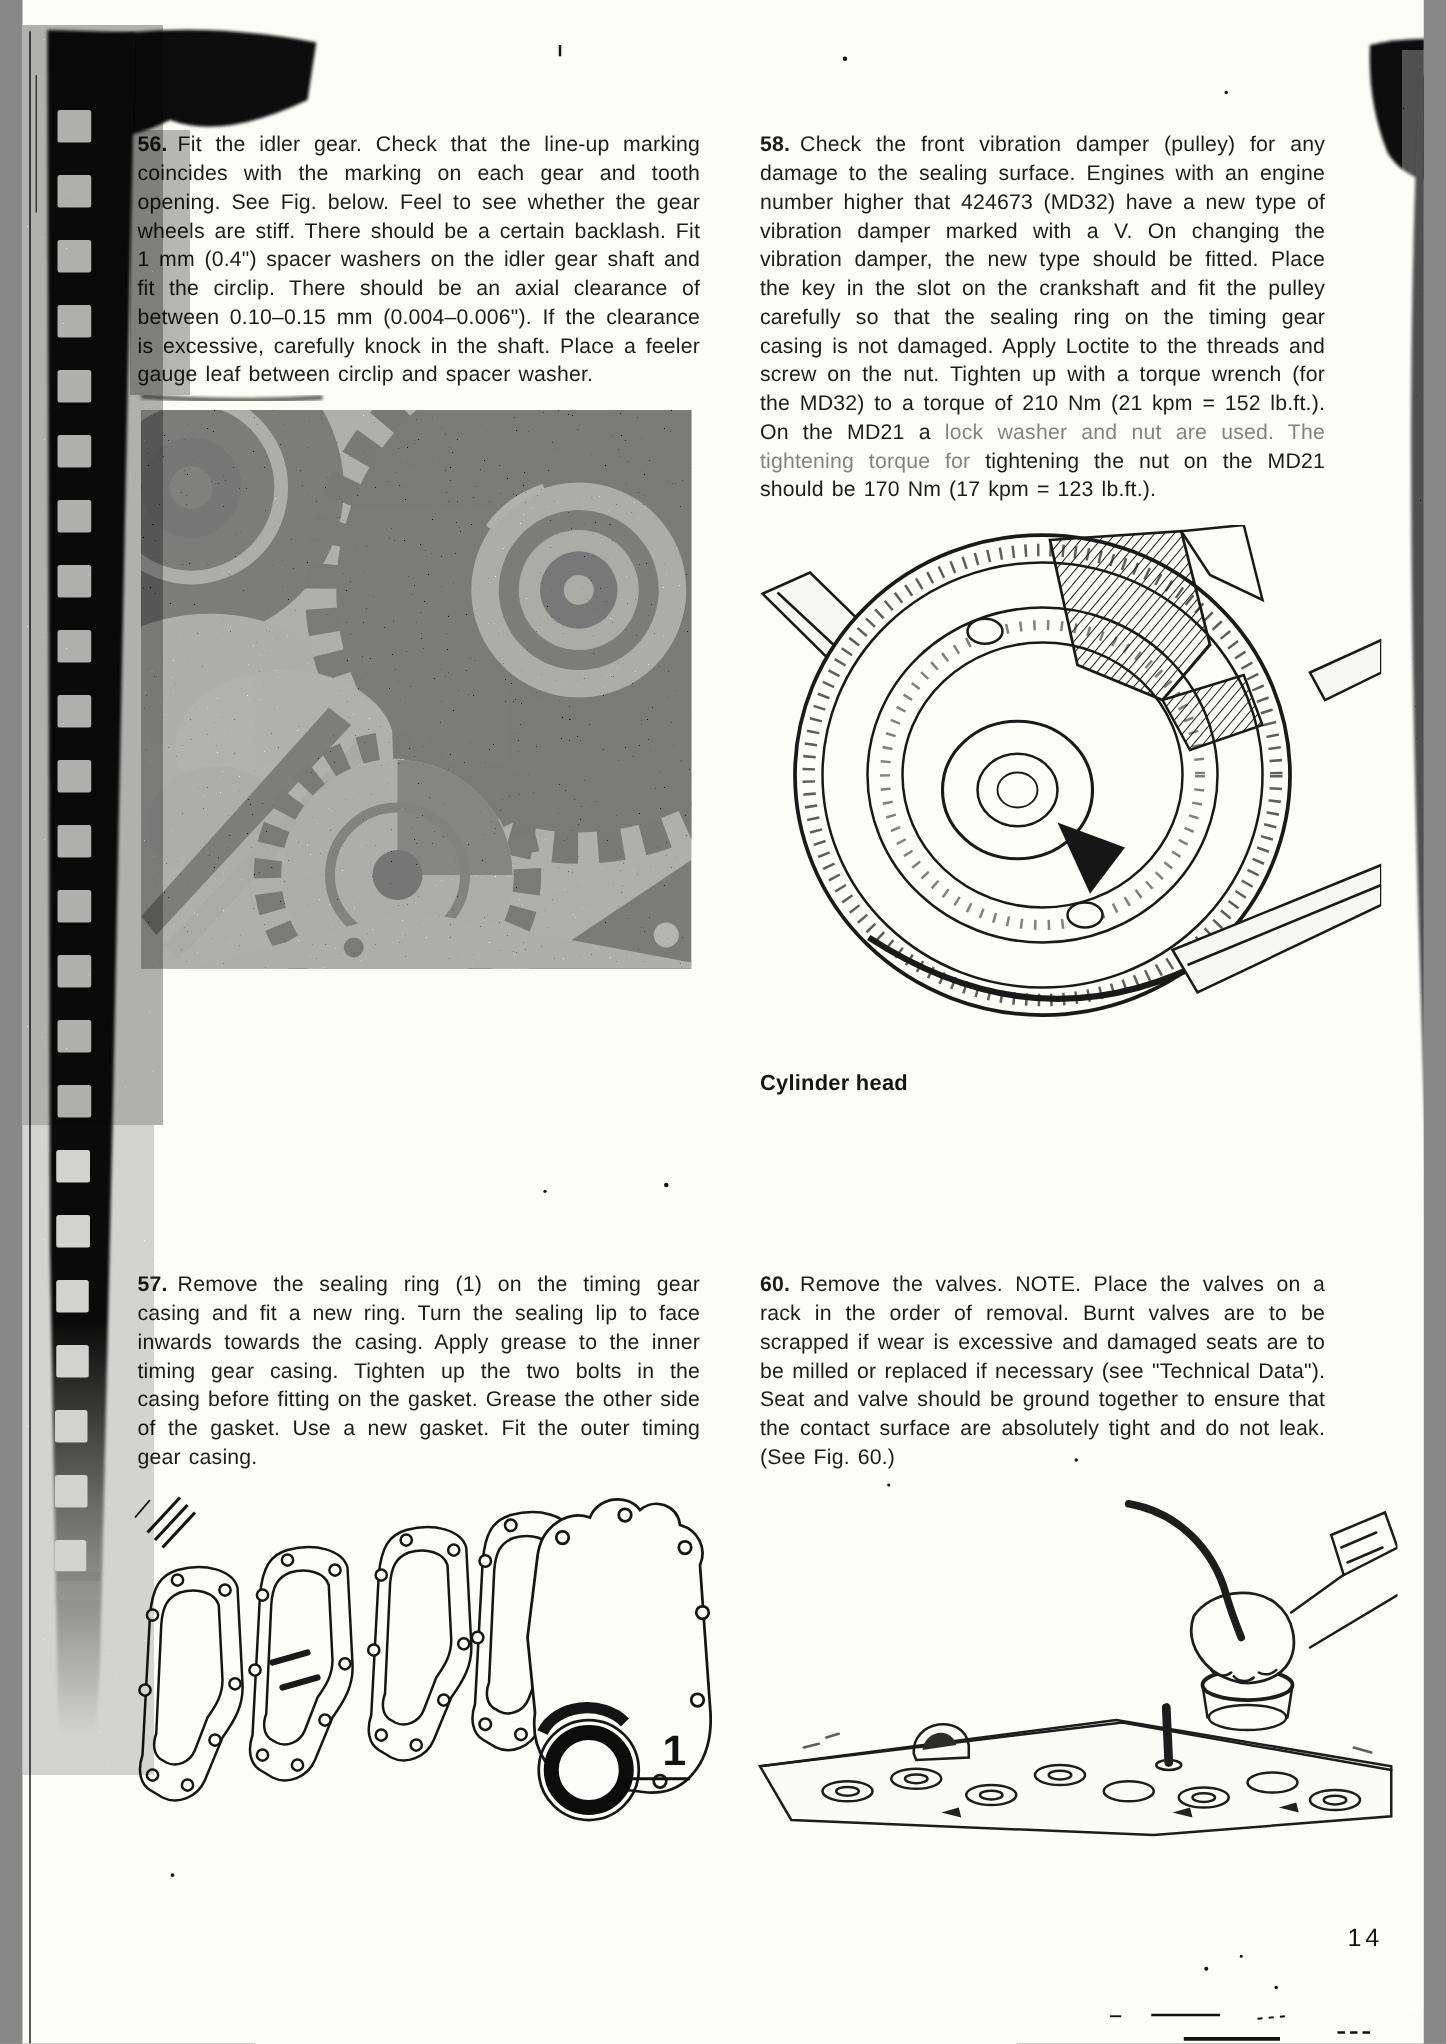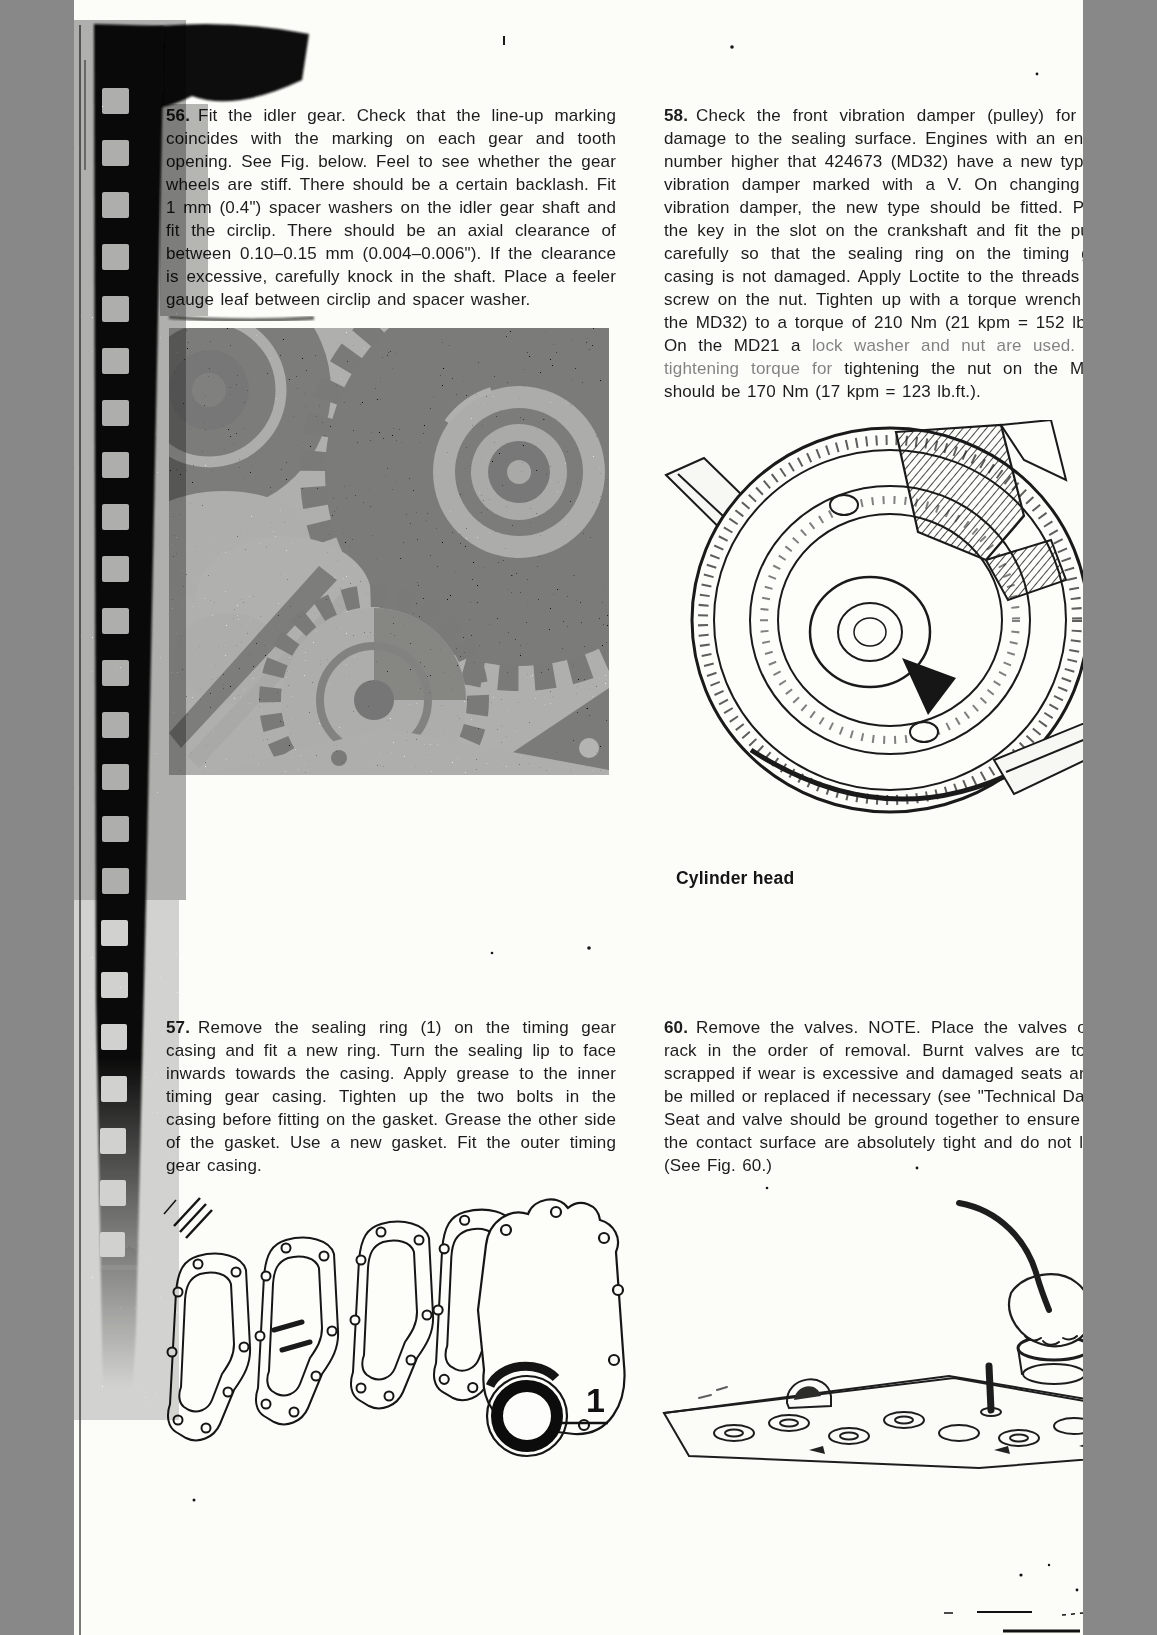--- a/index.html
+++ b/index.html
@@ -1,22 +1,22 @@
 <!DOCTYPE html>
 <html><head>
 <meta charset="utf-8">
 <style>
   html,body{margin:0;padding:0;background:#888;}
-  .page{position:relative;width:962px;height:1635px;background:#fcfcf9;overflow:hidden;
-        font-family:"Liberation Sans",sans-serif;color:#1b1b1b;margin:0 auto;padding-left:47px;}
+  .page{position:relative;width:1121px;height:1635px;background:#fcfcf9;overflow:hidden;
+        font-family:"Liberation Sans",sans-serif;color:#1b1b1b;margin:0 auto;}
   .para{position:absolute;margin:0;font-size:17px;line-height:23px;text-align:justify;
         letter-spacing:.15px;word-spacing:1.5px;color:#1c1c1c;}
   .stepnum{font-weight:700;padding-right:8px;}
   .faded{opacity:.55;filter:blur(.4px);}
-  .heading{position:absolute;margin:12px;font-size:17.5px;font-weight:700;color:#151515;letter-spacing:.2px;}
+  .heading{position:absolute;margin:0;font-size:17.5px;font-weight:700;color:#151515;letter-spacing:.2px;}
   .pagenum{position:absolute;left:1060px;top:1540px;font-size:20px;letter-spacing:3px;color:#141414;}
   .fig{position:absolute;}
   .artifacts{position:absolute;left:0;top:0;pointer-events:none;z-index:6;}
 </style>
 </head>
 <body>
 
 <div class="page">
 
   <p class="para" style="left:92px;top:104px;width:450px;"><span class="stepnum">56.</span><span>Fit the idler gear. Check that the line-up marking coincides with the marking on each gear and tooth opening. See Fig. below. Feel to see whether the gear wheels are stiff. There should be a certain backlash. Fit 1 mm (0.4") spacer washers on the idler gear shaft and fit the circlip. There should be an axial clearance of between 0.10–0.15 mm (0.004–0.006"). If the clearance is excessive, carefully knock in the shaft. Place a feeler gauge leaf between circlip and spacer washer.</span></p>

